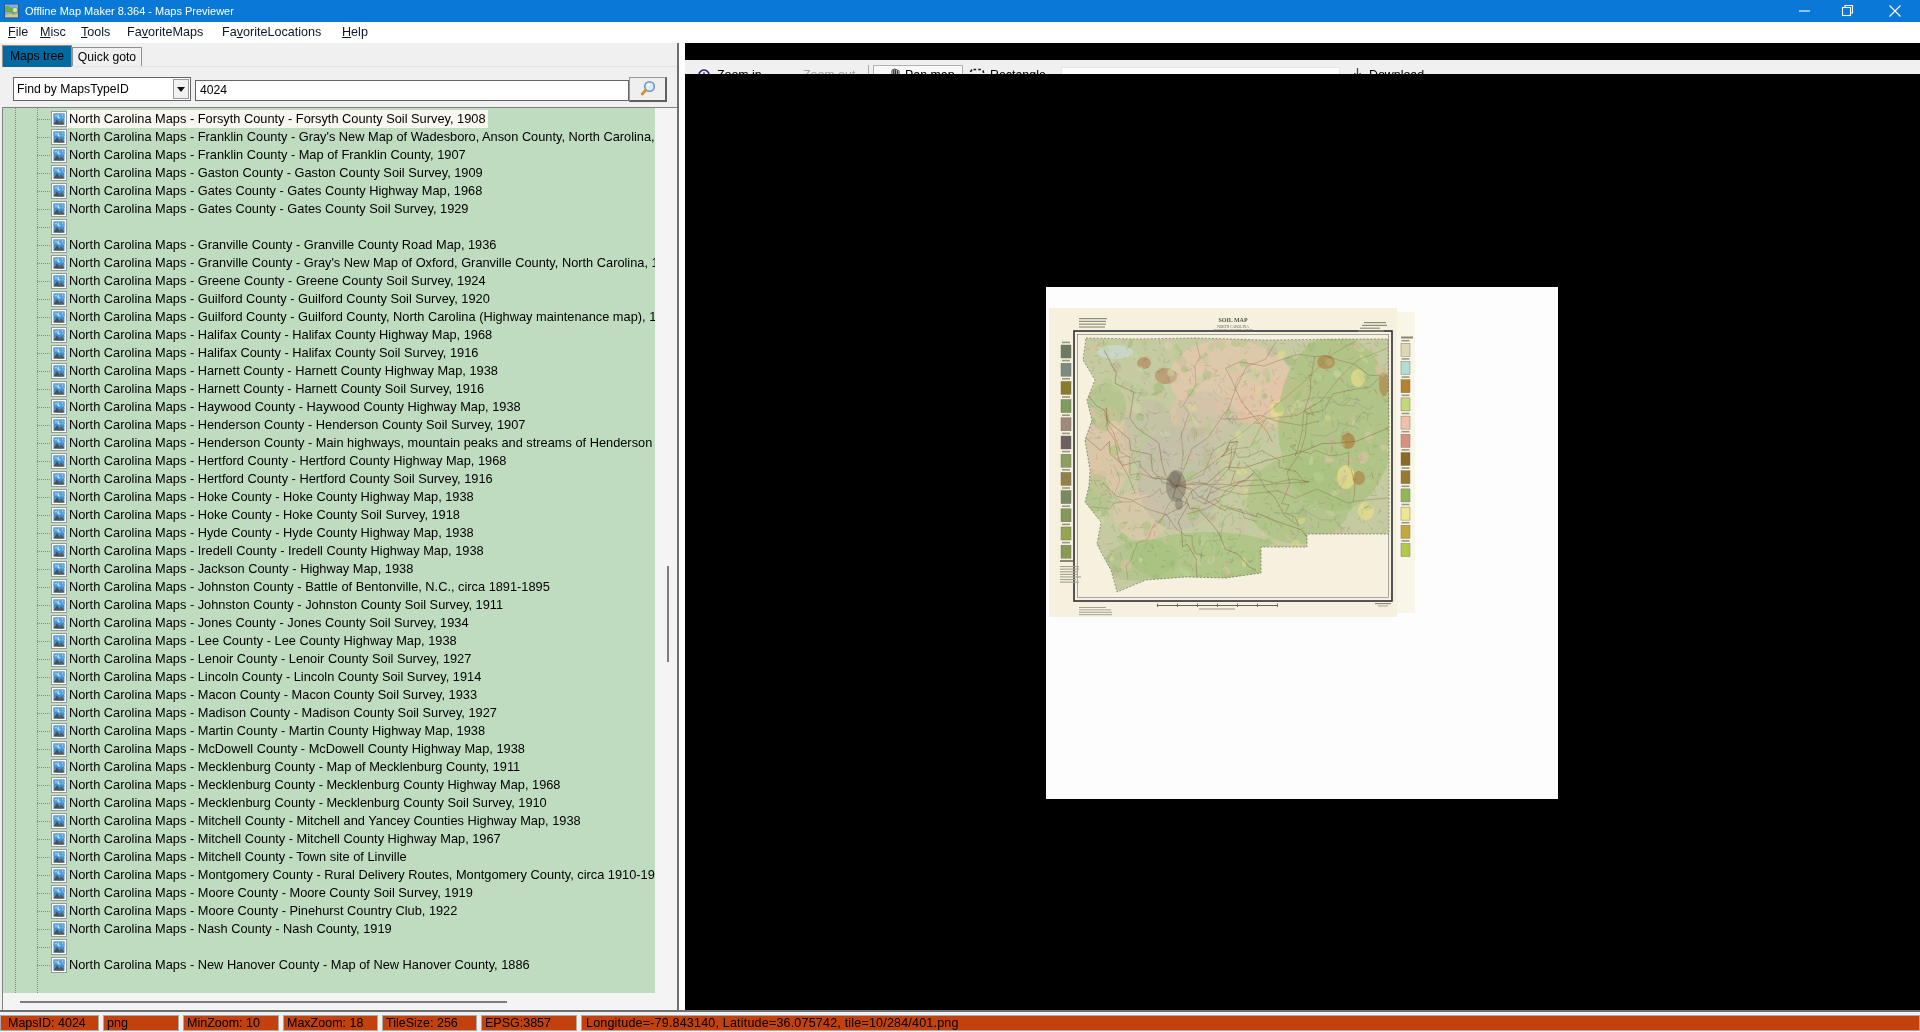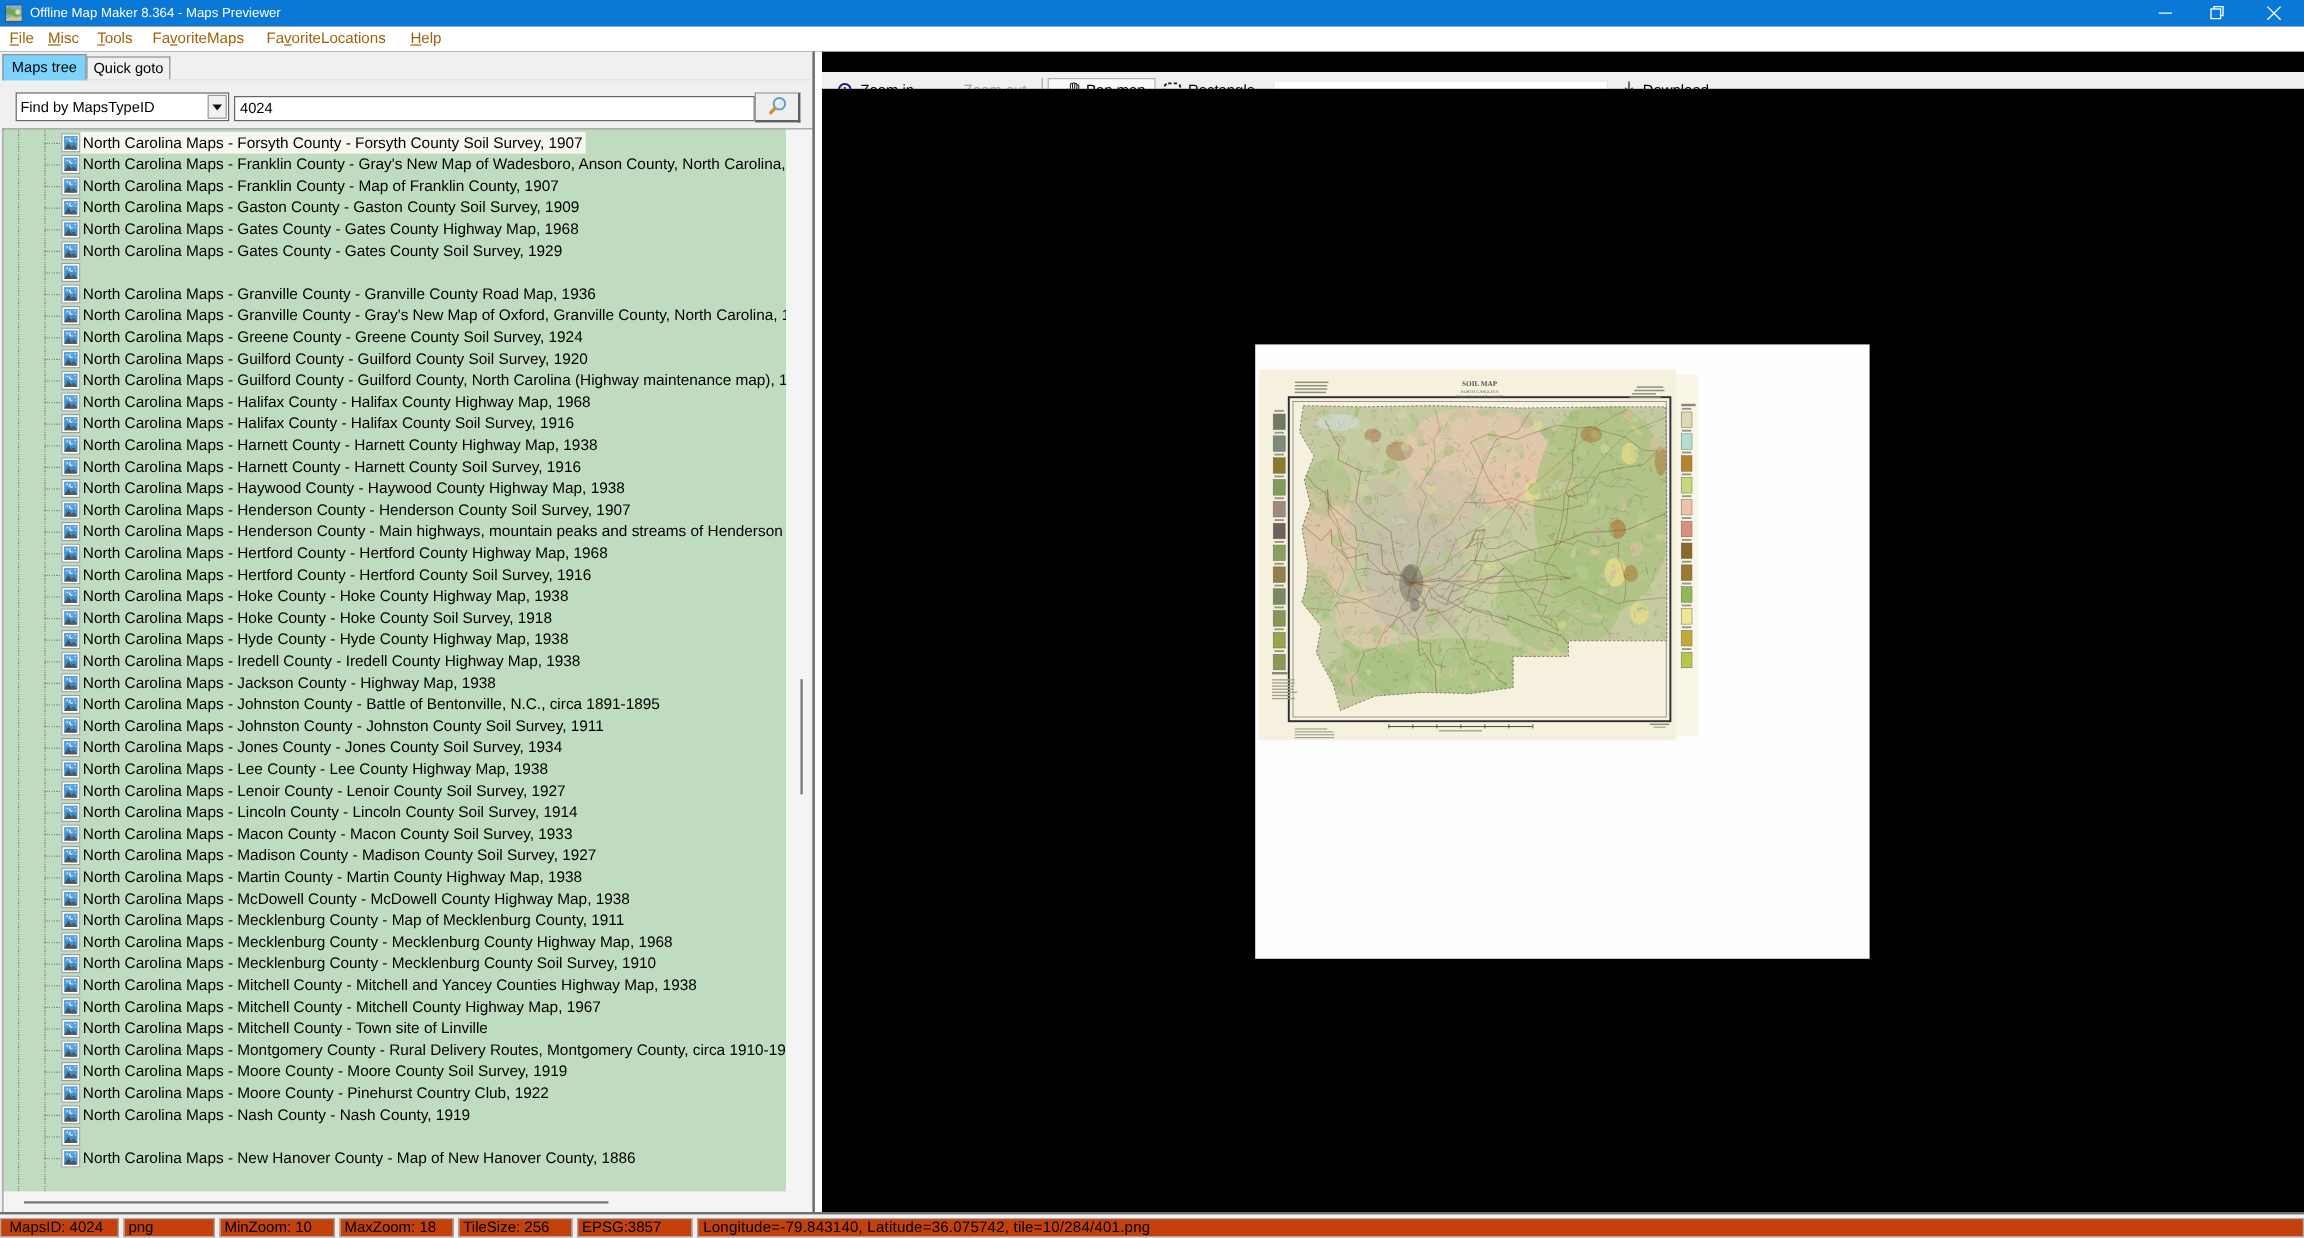--- a/index.html
+++ b/index.html
@@ -2,23 +2,23 @@
 <html><head><meta charset="utf-8"><title>Offline Map Maker 8.364 - Maps Previewer</title>
 <style>
 * { margin:0; padding:0; box-sizing:border-box; }
 html,body { width:1920px; height:1032px; overflow:hidden; font-family:"Liberation Sans",sans-serif; }
 body { position:relative; background:#000; }
 #titlebar { position:absolute; left:0; top:0; width:1920px; height:22px; background:#0a78d6; }
 #titlebar .txt { position:absolute; left:25px; top:0; line-height:22px; color:#fff; font-size:11px; }
 #appicon { position:absolute; left:4px; top:3px; }
 #winbtns { position:absolute; right:0; top:0; }
 #menubar { position:absolute; left:0; top:22px; width:1920px; height:21px; background:#fff; }
-#menubar span { position:absolute; top:0; line-height:21px; font-size:12.6px; color:#a16207; }
+#menubar span { position:absolute; top:0; line-height:21px; font-size:12.6px; color:#0f172a; }
 #leftpanel { position:absolute; left:0; top:43px; width:678px; height:969px; background:#f0f0f0; }
-.tab1 { position:absolute; left:2px; top:2px; width:70px; height:22px; background:#7dd3fc; border:1px solid #919191; border-bottom:none; z-index:2; font-size:12.2px; line-height:21px; text-align:center; }
+.tab1 { position:absolute; left:2px; top:2px; width:70px; height:22px; background:#0369a1; border:1px solid #919191; border-bottom:none; z-index:2; font-size:12.2px; line-height:21px; text-align:center; }
 .tab2 { position:absolute; left:72px; top:4px; width:70px; height:19px; background:#f0f0f0; border:1px solid #919191; border-bottom:none; font-size:12.2px; line-height:18px; text-align:center; }
 .tabline { position:absolute; left:2px; top:23px; width:678px; height:1px; background:#e3e3e3; }
 #combo { position:absolute; left:13px; top:34px; width:178px; height:24px; background:#fff; border:1px solid #64646a; font-size:12.2px; line-height:22px; padding-left:3px; }
 #combo .btn { position:absolute; right:1px; top:1px; width:16px; height:20px; background:#f1f1f1; border:1px solid #9a9a9a; }
 #combo .arr { position:absolute; right:3px; top:7px; width:0; height:0; border-left:4.5px solid transparent; border-right:4.5px solid transparent; border-top:5.5px solid #111; }
 #findfield { position:absolute; left:195px; top:37px; width:434px; height:21px; background:#fff; border:1px solid #64646a; font-size:12.2px; line-height:19px; padding-left:4px; }
 #findbtn { position:absolute; left:629px; top:34px; width:38px; height:25px; background:#efefef; border:1px solid #9a9a9a; border-right:2px solid #5f5f5f; border-bottom:2px solid #5f5f5f; }
 #treewrap { position:absolute; left:2px; top:64px; width:676px; height:947px; }
 #treetop { position:absolute; left:0; top:0; width:676px; height:1px; background:#828282; }
 #treeleft { position:absolute; left:0; top:0; width:1px; height:947px; background:#828282; }
@@ -108,21 +108,21 @@
 <div id="treewrap">
 <div id="treetop"></div>
       <div id="treeleft"></div>
 <div id="rows">
 <div class="vline" style="left:12px"></div>
 <div class="vline" style="left:34px"></div>
 <div class="row sel">
           <svg class="ic" width="16" height="16">
             <use href="#pic"></use>
           </svg>
-          <span class="t">North Carolina Maps - Forsyth County - Forsyth County Soil Survey, 1907</span>
+          <span class="t">North Carolina Maps - Forsyth County - Forsyth County Soil Survey, 1908</span>
         </div>
 <div class="row">
           <svg class="ic" width="16" height="16">
             <use href="#pic"></use>
           </svg>
           <span class="t">North Carolina Maps - Franklin County - Gray's New Map of Wadesboro, Anson County, North Carolina, 1882</span>
         </div>
 <div class="row">
           <svg class="ic" width="16" height="16">
             <use href="#pic"></use>

